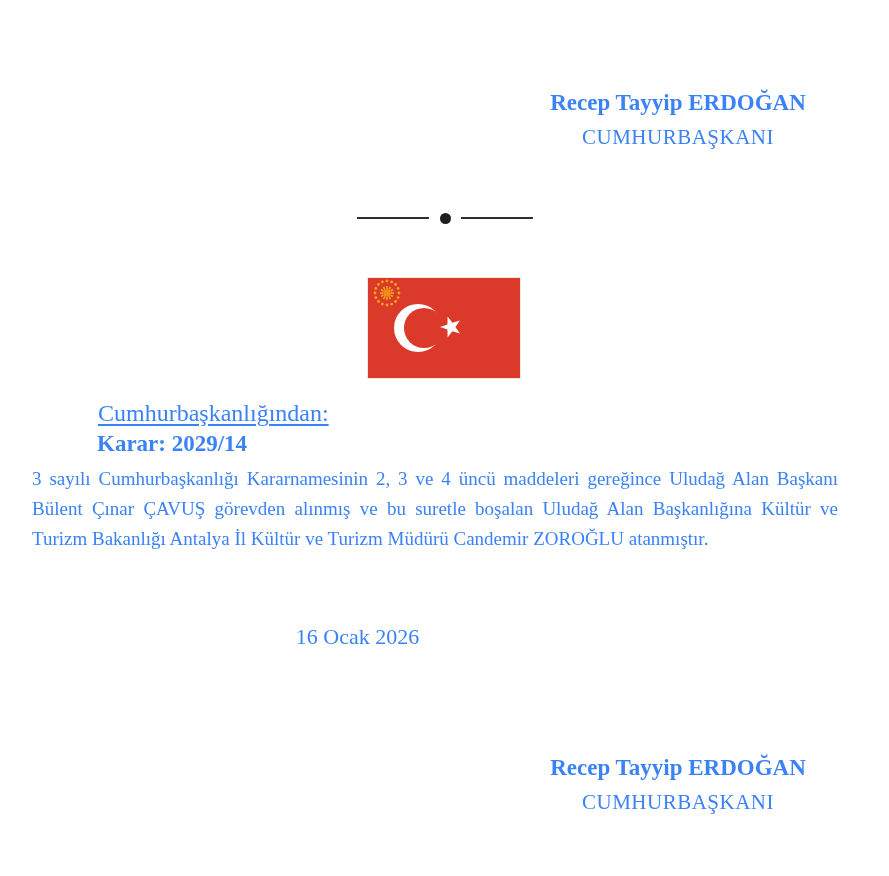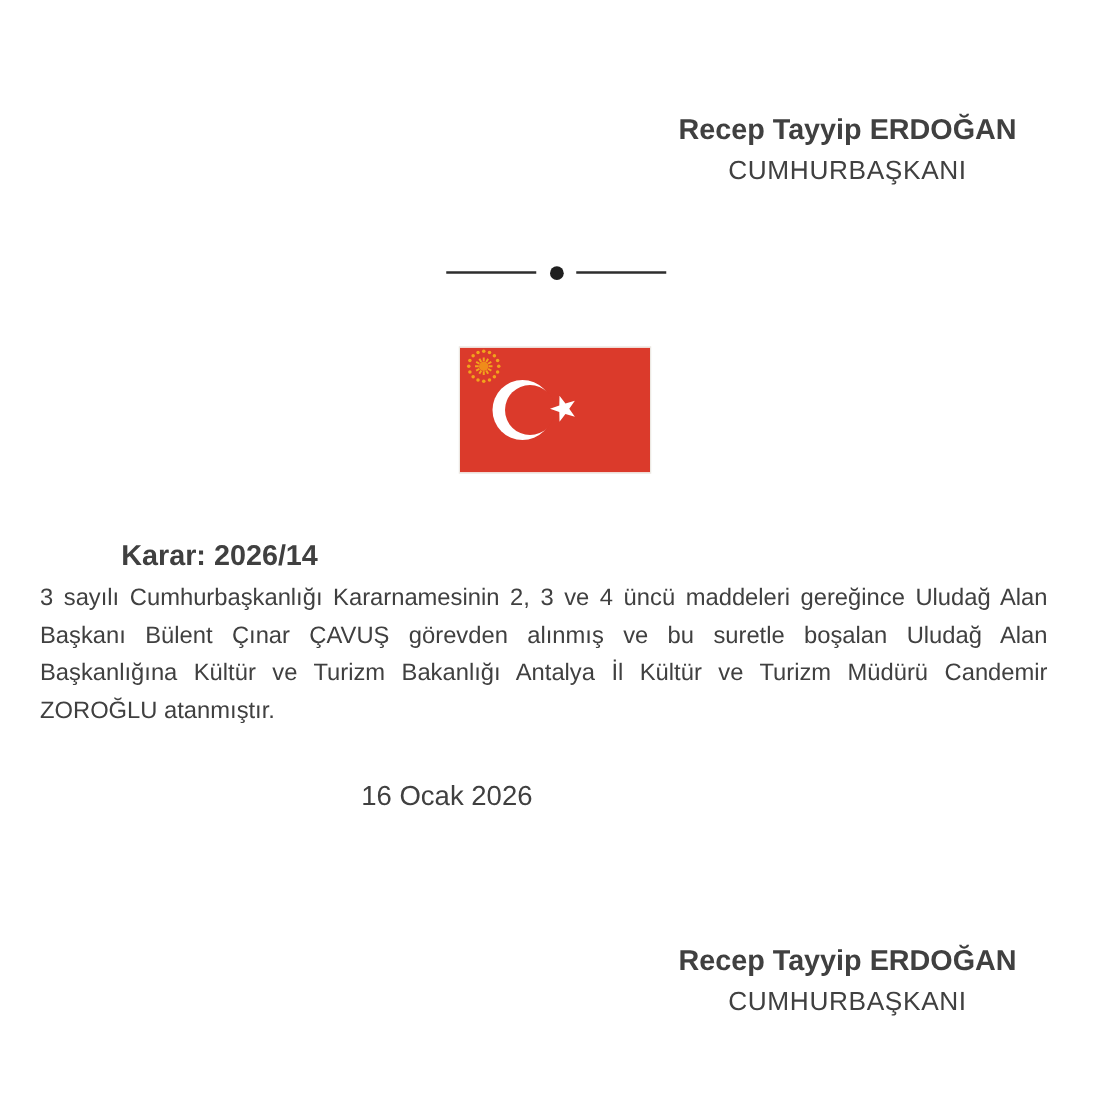--- a/index.html
+++ b/index.html
@@ -5,22 +5,22 @@
   html, body {
     margin: 0;
     padding: 0;
     background: #ffffff;
   }
   .page {
     position: relative;
     width: 889px;
     height: 876px;
     background: #ffffff;
-    font-family: Liberation Sans, sans-serif;
-    color: #404040;
+    font-family: Liberation Serif, serif;
+    color: #3b82f6;
     overflow: hidden;
   }
   .sig-block {
     position: absolute;
     left: 540px;
     width: 276px;
     text-align: center;
   }
   .sig-block.top { top: 88px; }
   .sig-block.bottom { top: 753px; }
@@ -162,21 +162,22 @@
           <line x1="17" y1="11.54" x2="15.5" y2="8.94"></line>
           <line x1="19" y1="11" x2="19" y2="8"></line>
           <line x1="21" y1="11.54" x2="22.5" y2="8.94"></line>
           <line x1="22.46" y1="13" x2="25.06" y2="11.5"></line>
         </g>
         <circle cx="19" cy="15" r="3.8" fill="#ef8c1a"></circle>
       </g>
     </svg>
   </div>
 
-  <div class="decision-number">Karar: 2026/14</div>
+  <div class="issuer-heading">Cumhurbaşkanlığından:</div>
+  <div class="decision-number">Karar: 2029/14</div>
 
   <div class="body-paragraph">3 sayılı Cumhurbaşkanlığı Kararnamesinin 2, 3 ve 4 üncü maddeleri gereğince Uludağ Alan Başkanı Bülent Çınar ÇAVUŞ görevden alınmış ve bu suretle boşalan Uludağ Alan Başkanlığına Kültür ve Turizm Bakanlığı Antalya İl Kültür ve Turizm Müdürü Candemir ZOROĞLU atanmıştır.</div>
 
   <div class="decree-date">16 Ocak 2026</div>
 
   <div class="sig-block bottom">
     <div class="sig-name">Recep Tayyip ERDOĞAN</div>
     <div class="sig-title">CUMHURBAŞKANI</div>
   </div>
 

